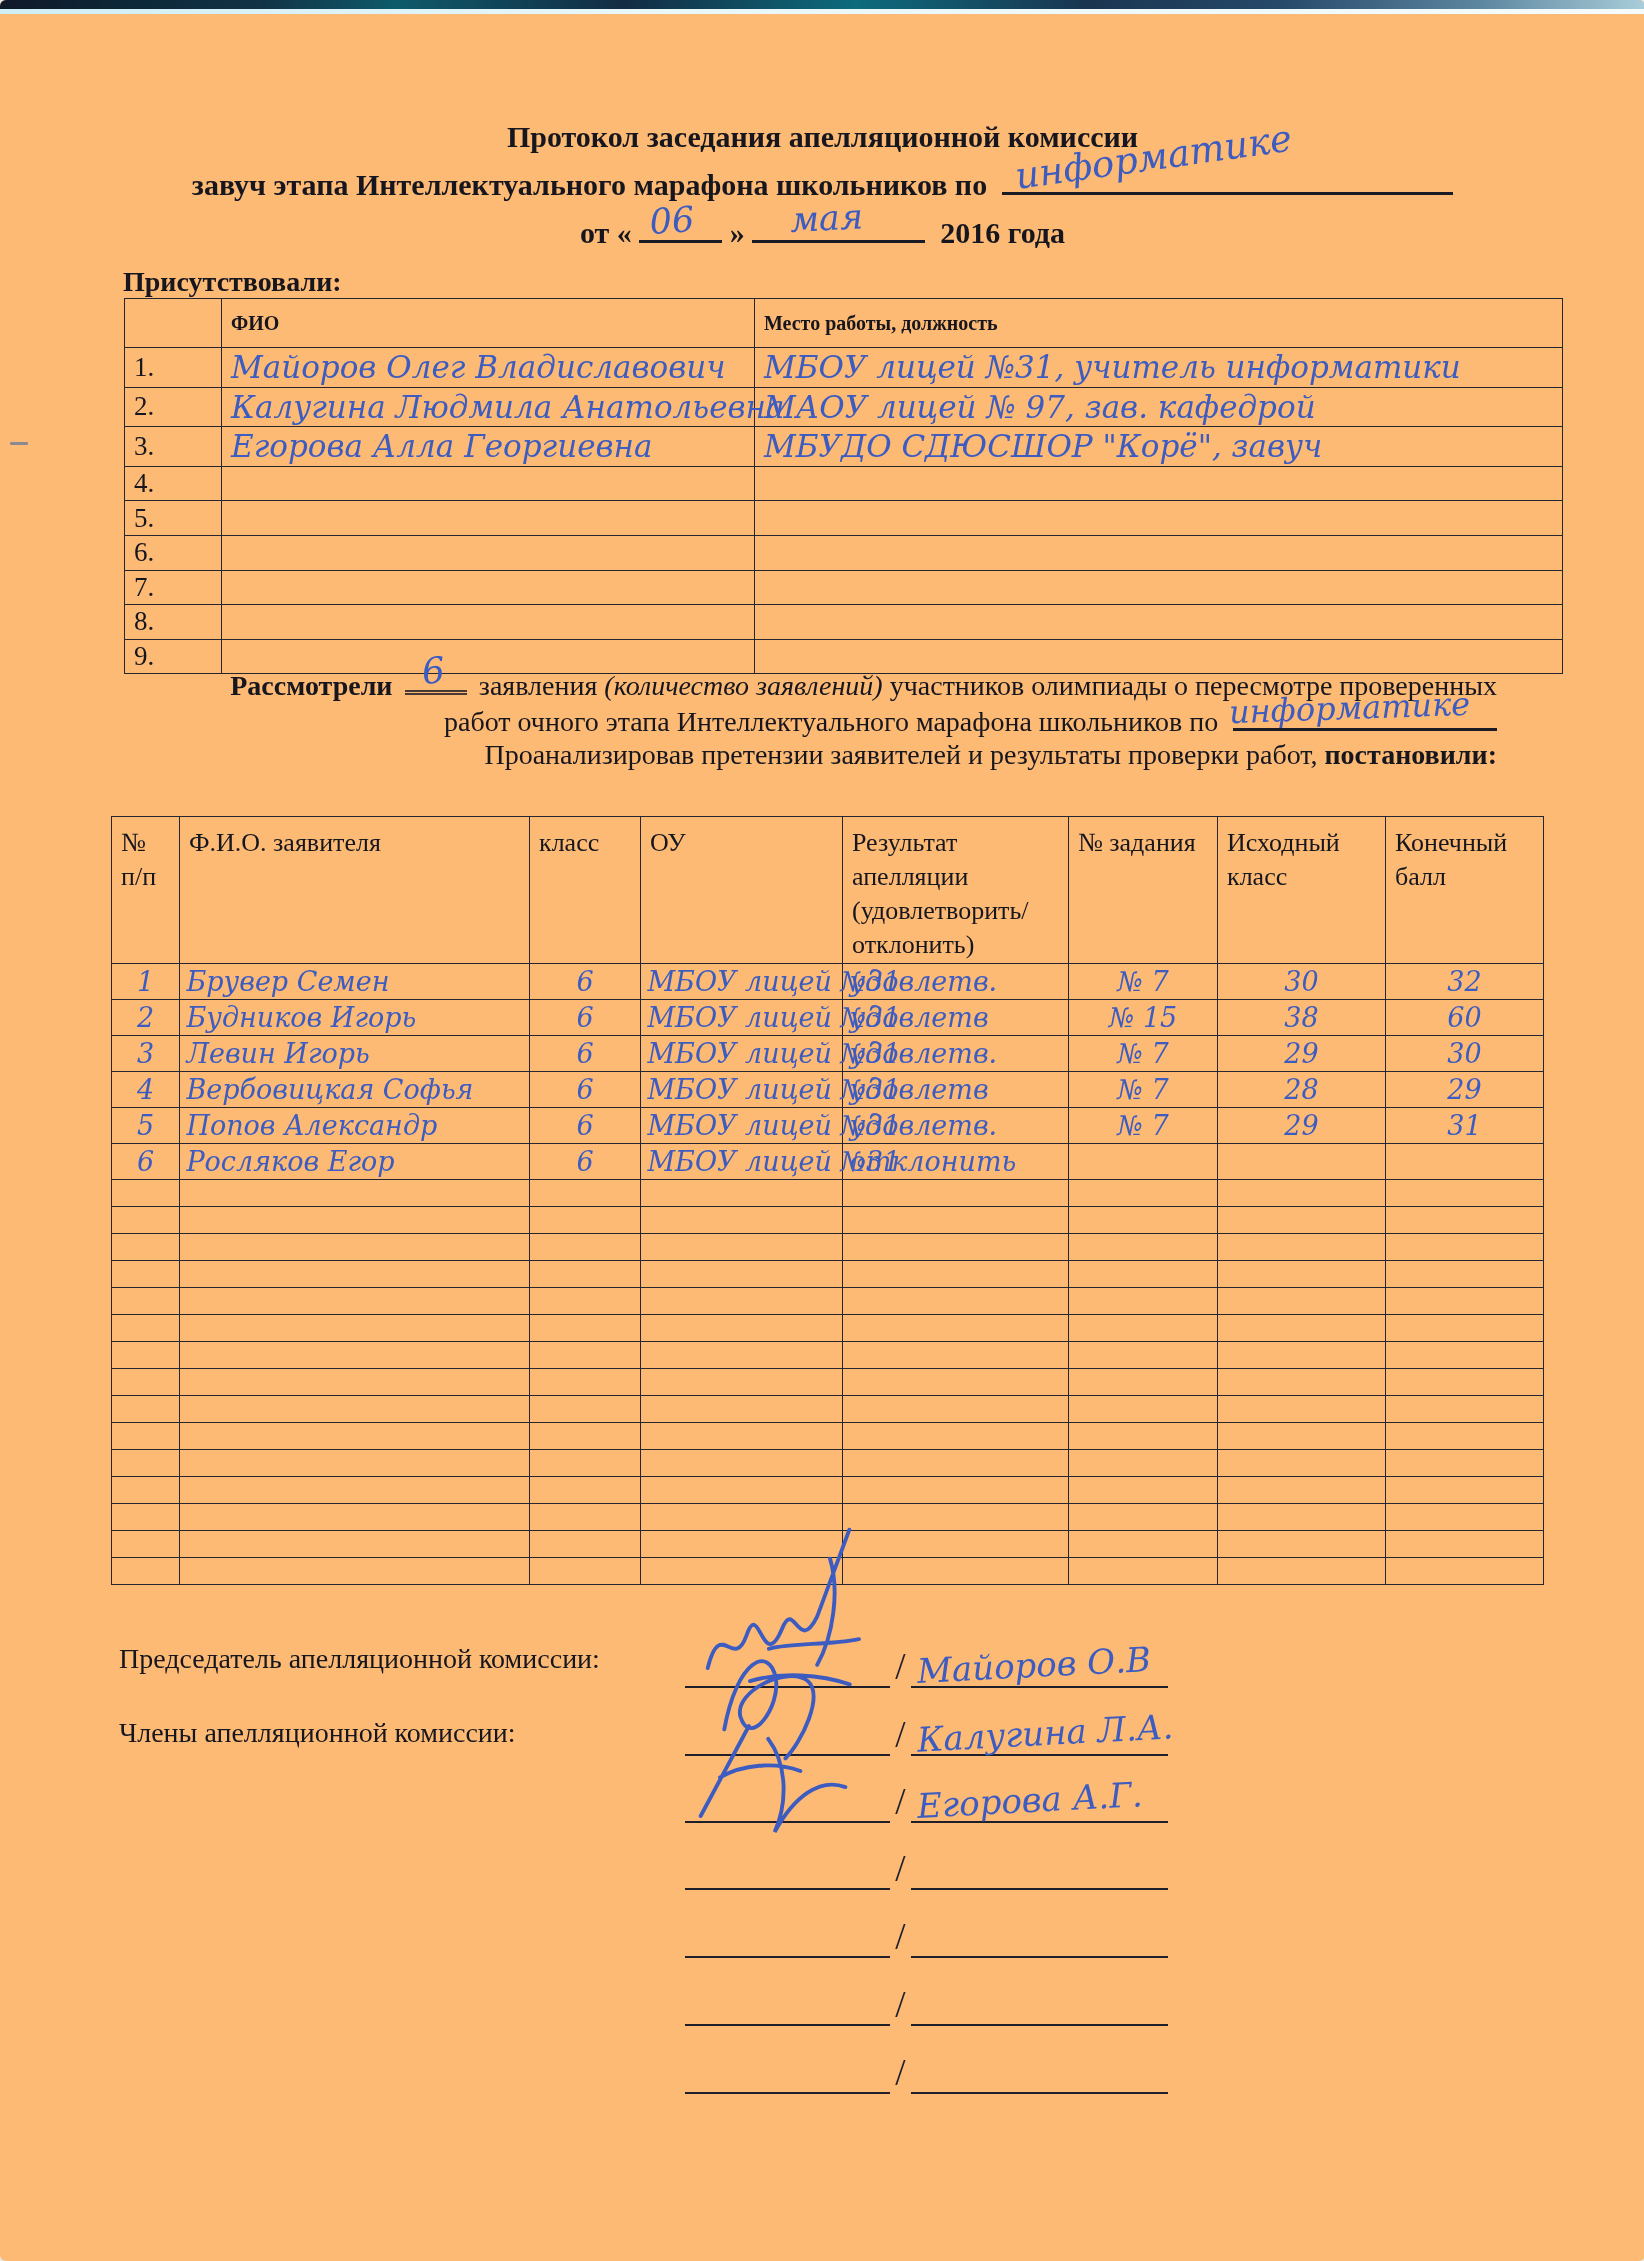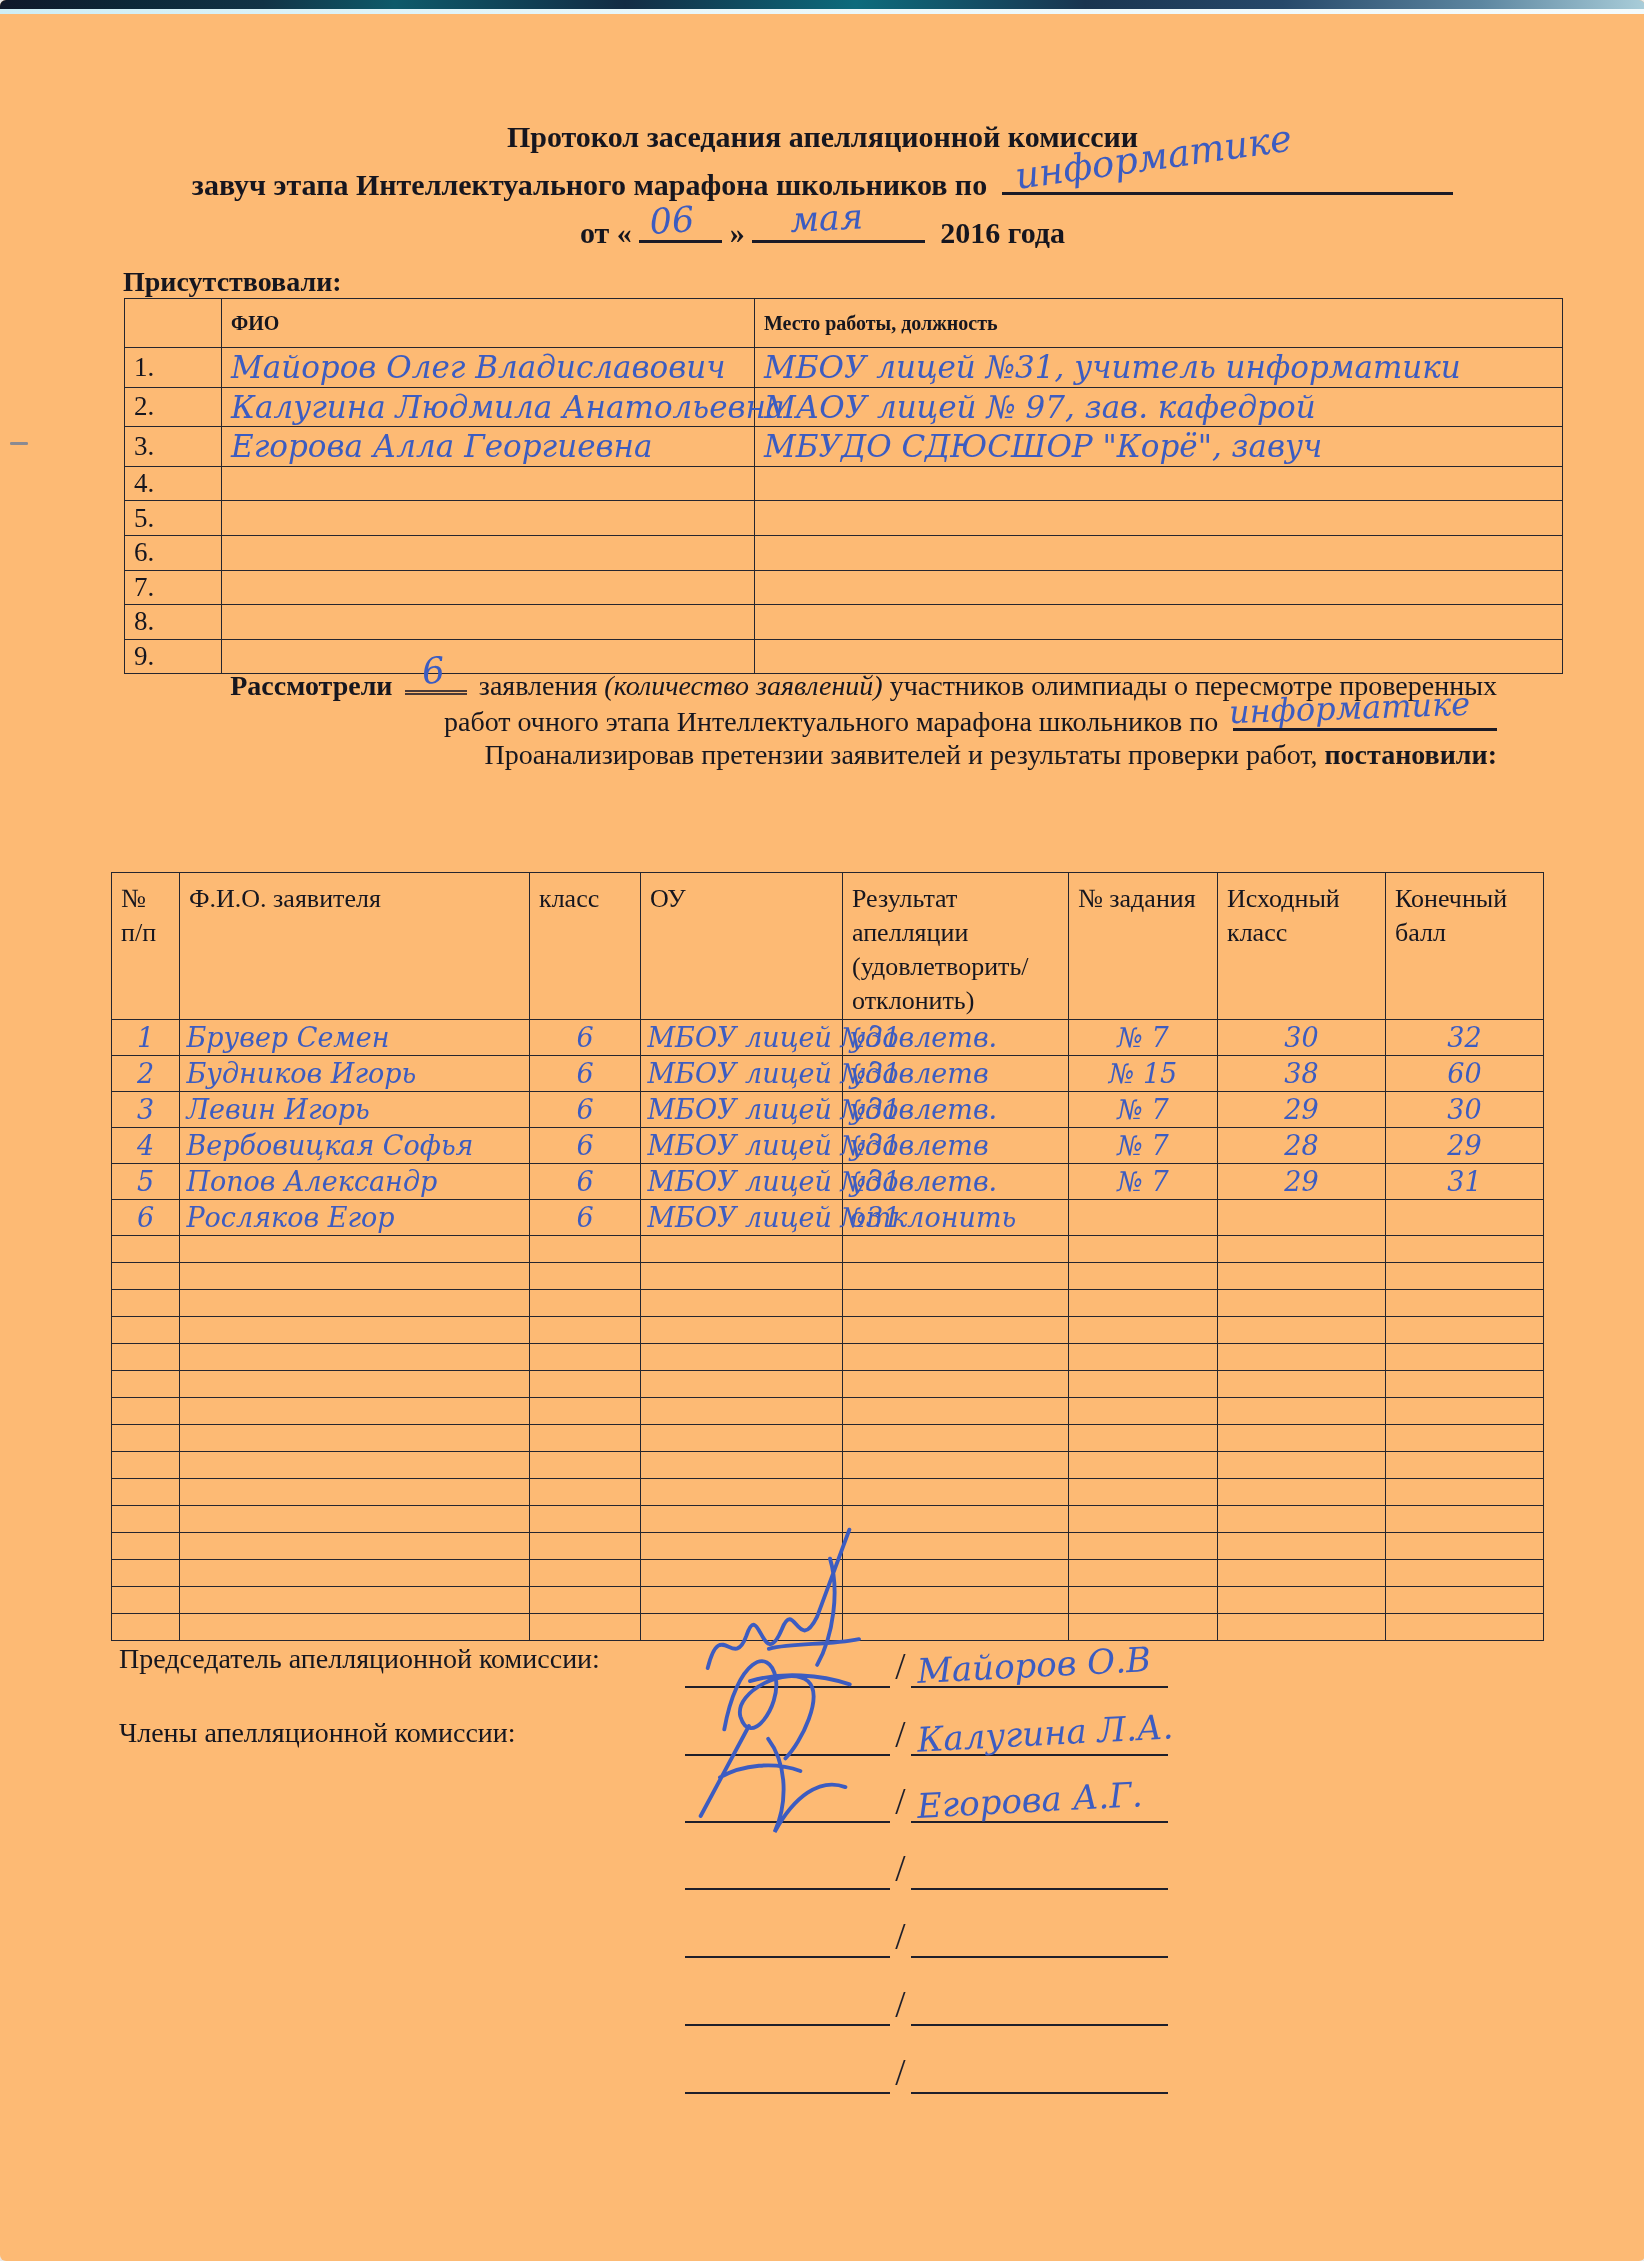--- a/index.html
+++ b/index.html
@@ -68,21 +68,21 @@
     border-bottom:5.2px double #4a3a36;margin:0 5.2px;
   }
   .blank-count .hand{position:absolute;left:17px;bottom:0;font-size:36px;transform:rotate(-5deg);}
   .blank-subject-mid{
     display:inline-block;position:relative;width:264px;height:30px;vertical-align:baseline;
     border-bottom:3.2px solid #1b1b26;margin-left:7.7px;
   }
   .blank-subject-mid .hand{position:absolute;left:-3.9px;bottom:1.3px;font-size:32px;white-space:nowrap;transform:rotate(-2deg);}
 
   
-  .appeals-table{position:absolute;top:872px;left:111px;width:1432px;}
+  .appeals-table{position:absolute;top:816px;left:111px;width:1432px;}
   .appeals-table th{
     font-size:26px;font-weight:normal;text-align:left;vertical-align:top;
     padding-top:9px;line-height:34px;
   }
   .appeals-table thead tr{height:126px;}
   .appeals-table tbody tr.filled{height:36px;}
   .appeals-table tbody tr.empty{height:27px;}
   .appeals-table td{font-size:27px;vertical-align:middle;padding:0 6.4px;}
   .appeals-table td.hand-cell{white-space:nowrap;}
   .ctr{text-align:center;}

